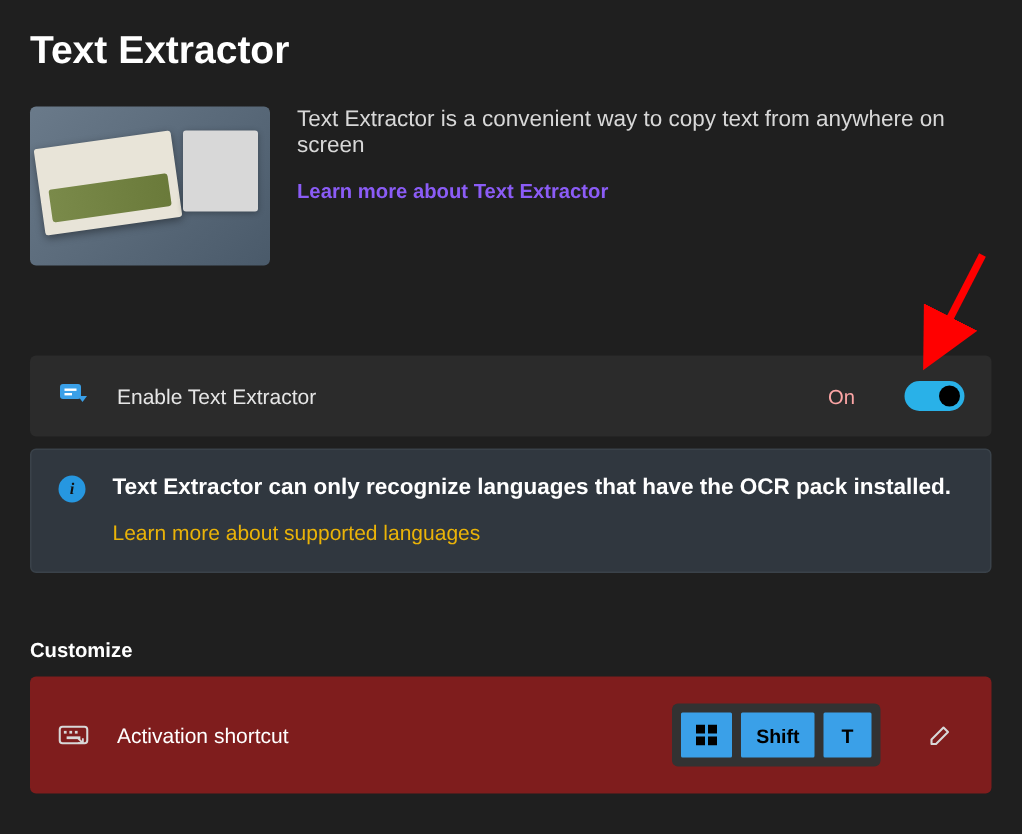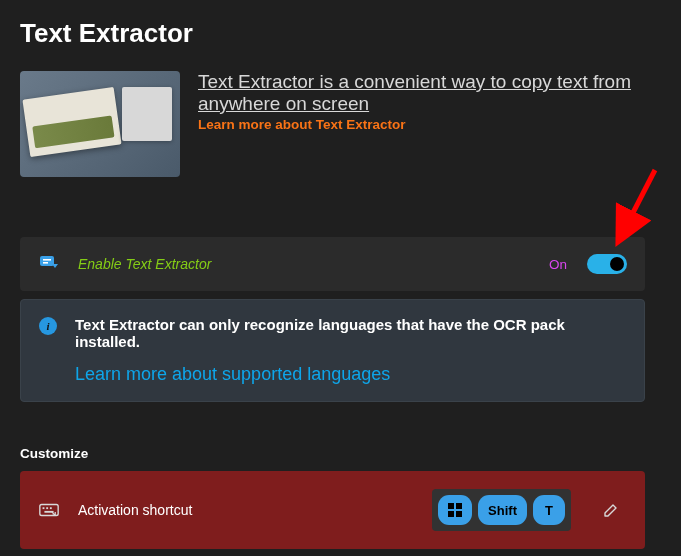--- a/index.html
+++ b/index.html
@@ -6,21 +6,21 @@
   body {
     background: #1f1f1f;
     color: #ffffff;
     font-family: "Segoe UI", -apple-system, sans-serif;
     width: 681px;
     height: 556px;
     overflow: hidden;
     position: relative;
   }
   .page {
-    padding: 18px 36px 0 20px;
+    padding: 18px 20px 0 20px;
     height: 556px;
     overflow-y: auto;
   }
   .page::-webkit-scrollbar { width: 6px; }
   .page::-webkit-scrollbar-track { background: #2a2a2a; }
   .page::-webkit-scrollbar-thumb { background: #5a5a5a; border-radius: 3px; }
 
   h1.title {
     font-size: 26px;
     font-weight: 600;
@@ -60,26 +60,26 @@
   .preview-thumb .mock-panel {
     position: absolute;
     right: 8px; top: 16px;
     width: 50px; height: 54px;
     background: #d8d8d8;
     border-radius: 2px;
     box-shadow: 0 1px 4px rgba(0,0,0,.3);
   }
   .intro-text { flex: 1; }
   .intro-desc {
-    font-size: 19px;
+    font-size: 15px;
     color: #d8d8d8;
-    text-decoration: underline;
+    margin-bottom: 14px;
   }
   .link {
-    color: #f97316;
+    color: #8b5cf6;
     font-size: 13.5px;
     text-decoration: none;
     font-weight: 600;
     cursor: pointer;
   }
 
   .card {
     background: #2b2b2b;
     border-radius: 4px;
     margin-bottom: 8px;
@@ -91,32 +91,31 @@
     gap: 18px;
   }
   .row-icon {
     width: 22px; height: 22px;
     display: flex; align-items: center; justify-content: center;
     flex-shrink: 0;
   }
   .row-label {
     flex: 1;
     font-size: 14px;
-    color: #84cc16;
-    font-style: italic;
+    color: #e5e5e5;
   }
   .row-sub {
     font-size: 12px;
     color: #9a9a9a;
     margin-top: 2px;
   }
   .toggle-state {
     font-size: 13.5px;
-    color: #d946ef;
-    margin-right: 2px;
+    color: #fca5a5;
+    margin-right: 15px;
     text-align: center;
   }
   .toggle {
     width: 40px; height: 20px;
     background: #29b1e8;
     border-radius: 10px;
     position: relative;
     cursor: pointer;
   }
   .toggle .knob {
@@ -143,21 +142,21 @@
     display:flex; align-items:center; justify-content:center;
     font-size: 11px; font-weight: 700;
     color:#111;
     flex-shrink: 0;
     margin-top: 1px;
     font-family: Georgia, serif;
     font-style: italic;
   }
   .info-body { flex:1; }
   .info-text { font-size: 15px; font-weight: 600; margin-bottom: 14px; }
-  .info-link { color:#0ea5e9; font-size:18px; cursor:pointer; }
+  .info-link { color:#eab308; font-size:14px; cursor:pointer; }
 
   .section-label {
     font-size: 13.5px;
     font-weight: 600;
     margin-bottom: 10px;
   }
 
   .shortcut-card {
     background: #7f1d1d;
     border-radius: 4px;
@@ -173,21 +172,21 @@
     background: #323232;
     border-radius: 4px;
     padding: 6px;
     display: flex;
     gap: 6px;
     align-items: center;
   }
   .key {
     background: #3aa0e8;
     color: #000;
-    border-radius: 11px;
+    border-radius: 1px;
     height: 30px;
     min-width: 32px;
     padding: 0 10px;
     display: flex;
     align-items: center;
     justify-content: center;
     font-size: 13px;
     font-weight: 600;
   }
   .edit-btn {

